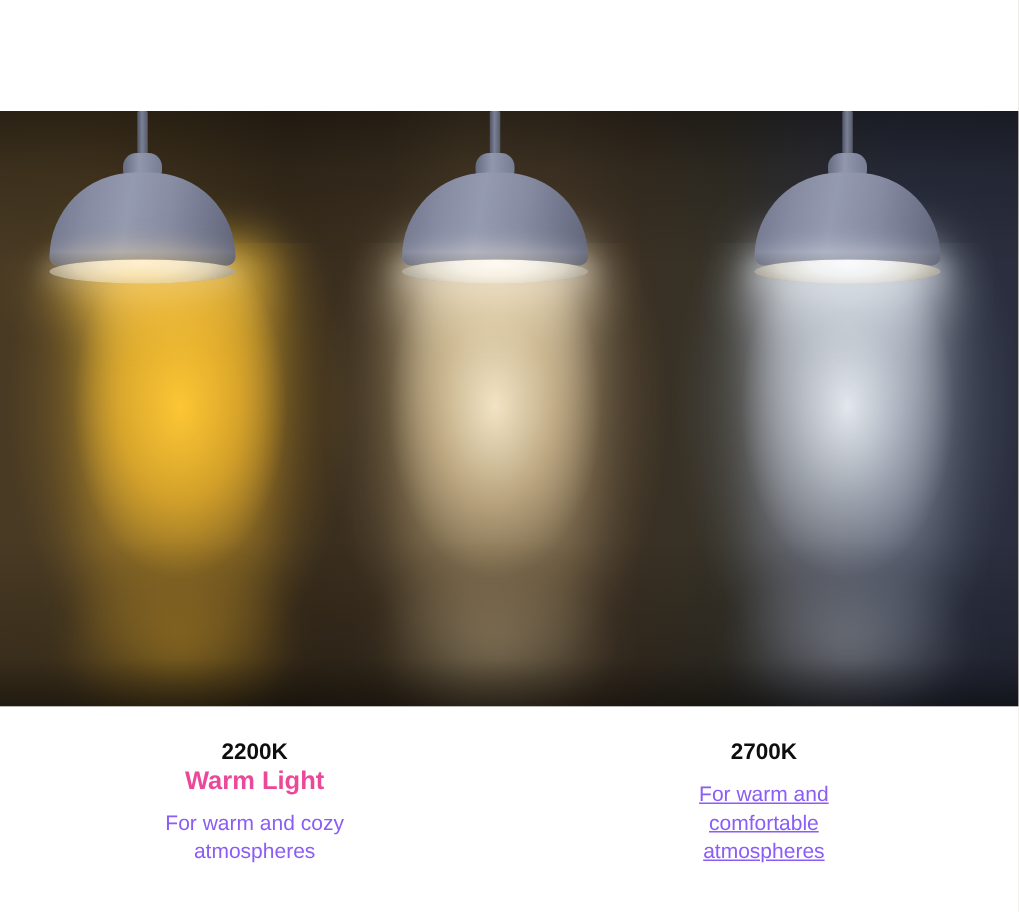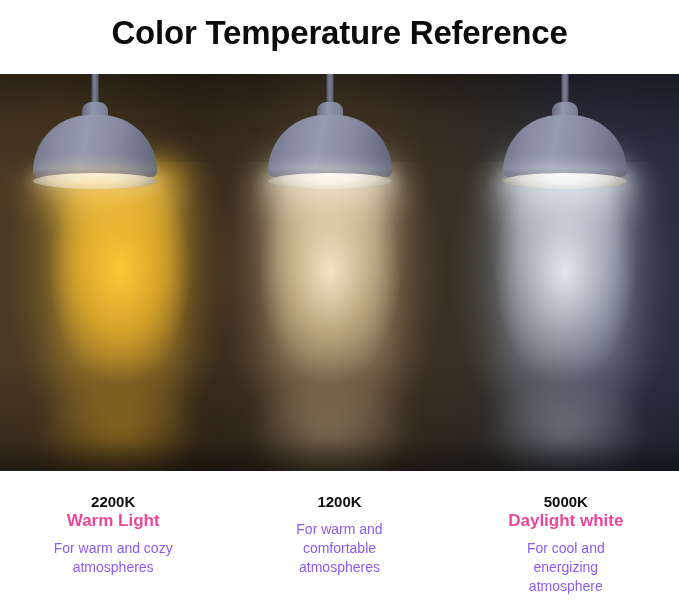--- a/index.html
+++ b/index.html
@@ -273,31 +273,28 @@
     color: #ec4899;
   }
   .cdesc {
     margin-top: 9px;
     font-size: 14px;
     line-height: 19px;
     color: #8b5cf6;
     text-align: center;
     max-width: 170px;
   }
-  #col-2 .cdesc { max-width: 120px; }
+  #col-2 .cdesc { max-width: 120px; text-decoration: underline; }
   #col-3 .cdesc { max-width: 108px; }
 </style>
 </head>
 <body>
 
 <div class="page">
 
-  <div class="title-bar">
-    <div class="title">Color Temperature Reference</div>
-  </div>
 
   <div class="photo">
     <div class="bg-base"></div>
 
     <div class="beam" id="beam-1">
       <div class="shaft"></div>
       <div class="core"></div>
       <div class="floor"></div>
     </div>
 
@@ -342,24 +339,19 @@
 
   <div class="captions">
 
     <div class="caption-col" id="col-1">
       <div class="kelvin">2200K</div>
       <div class="cname">Warm Light</div>
       <div class="cdesc">For warm and cozy atmospheres</div>
     </div>
 
     <div class="caption-col" id="col-2">
-      <div class="kelvin">1200K</div>
+      <div class="kelvin">2700K</div>
       <div class="cdesc">For warm and comfortable atmospheres</div>
     </div>
 
-    <div class="caption-col" id="col-3">
-      <div class="kelvin">5000K</div>
-      <div class="cname">Daylight white</div>
-      <div class="cdesc">For cool and energizing atmosphere</div>
-    </div>
 
   </div>
 </div>
 
 </body></html>

